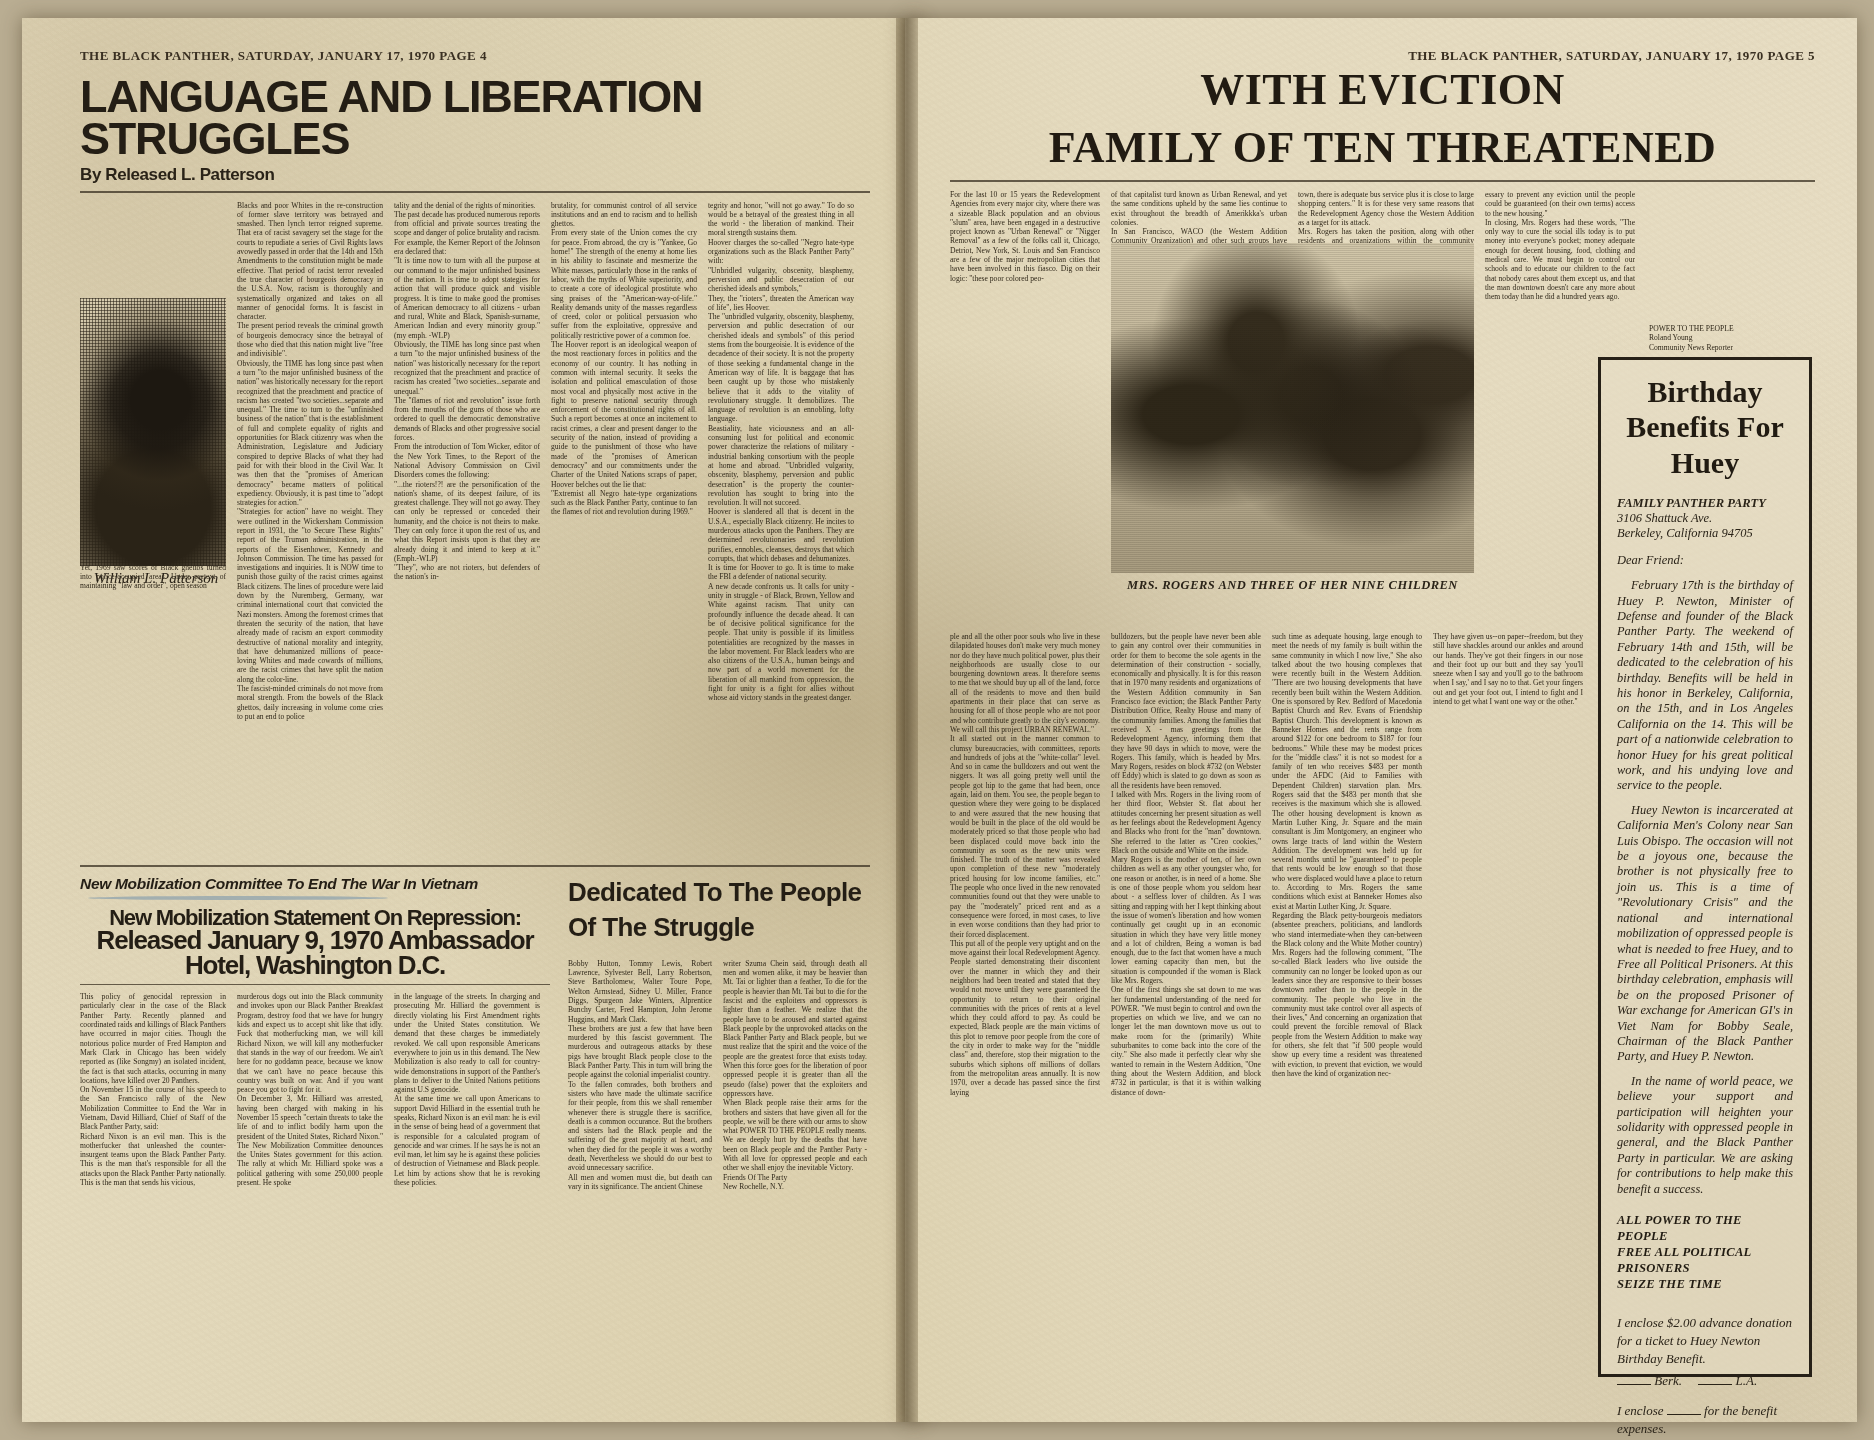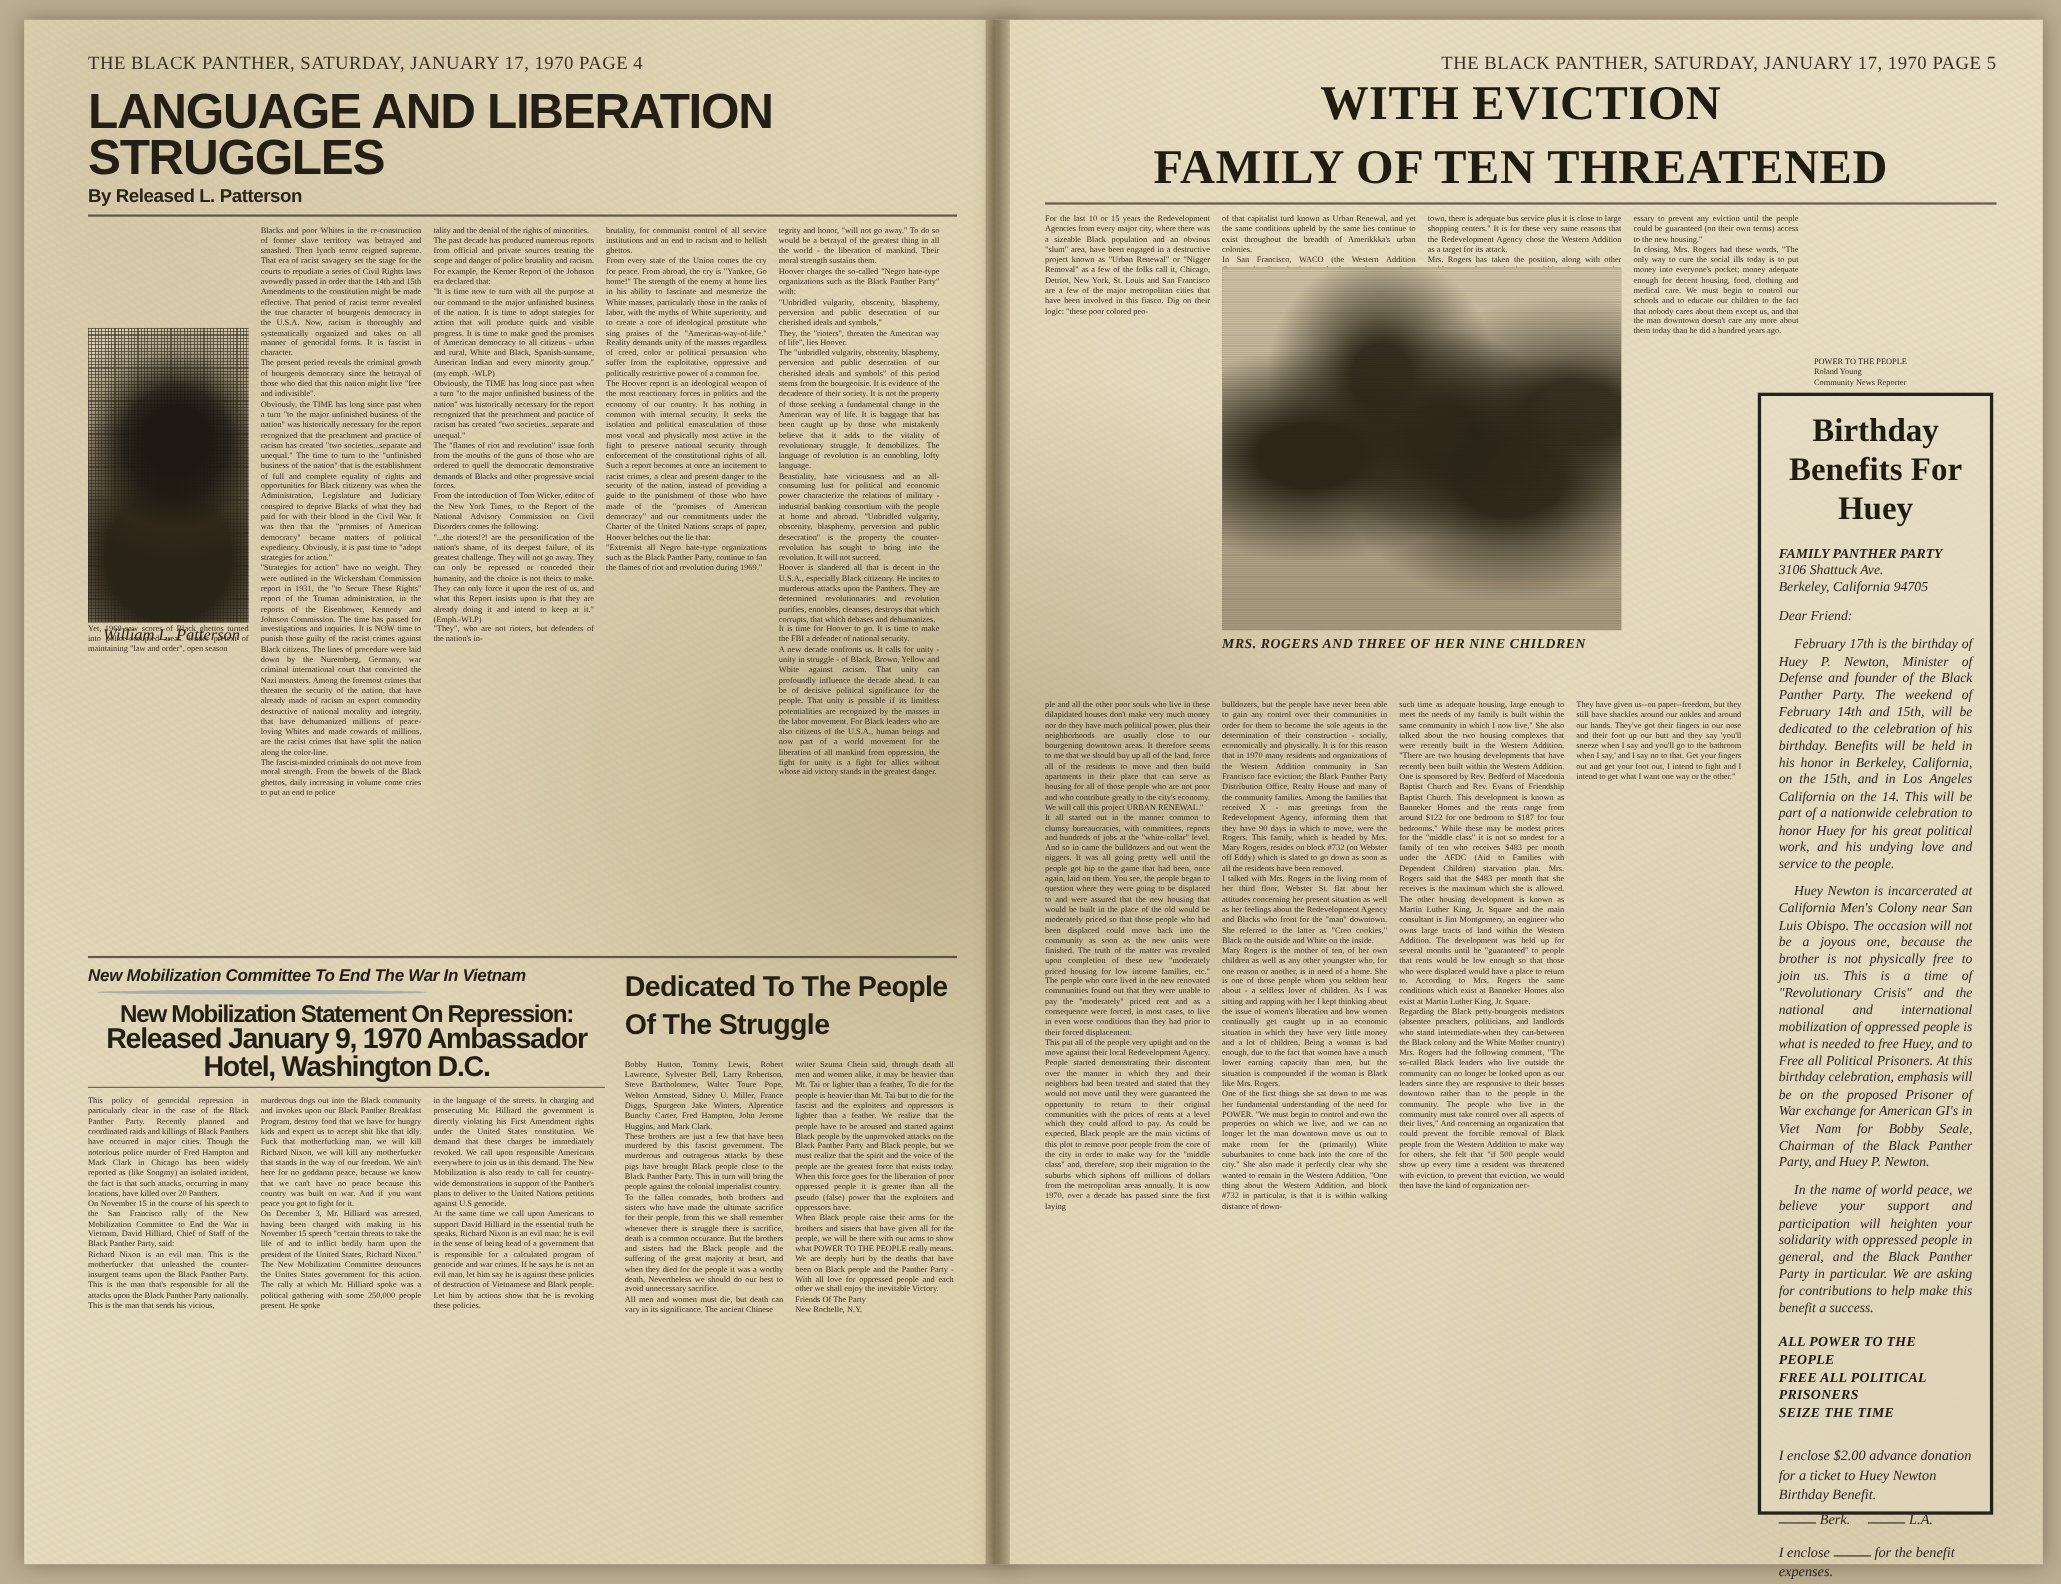--- a/index.html
+++ b/index.html
@@ -36,22 +36,22 @@
   .grain{
     position:absolute;inset:0;pointer-events:none;opacity:.20;
     background-image:
       repeating-linear-gradient(37deg, rgba(110,88,50,.10) 0 2px, transparent 2px 5px),
       repeating-linear-gradient(-21deg, rgba(140,120,80,.08) 0 3px, transparent 3px 7px);
   }
 
   
   .page{position:absolute;color:#2b2419;}
   .masthead{
-    font-size:17px;letter-spacing:.45px;font-variant:small-caps;
-    font-family:"Liberation Serif",serif;color:#3a3022;white-space:nowrap;
+    font-size:13px;letter-spacing:.45px;font-variant:small-caps;
+    font-family:"Liberation Serif",serif;color:#3a3022;white-space:nowrap;font-weight:bold;
   }
   .hl-sans{
     font-family:"Liberation Sans",sans-serif;font-weight:bold;
     color:#241e15;letter-spacing:-1.2px;line-height:.94;
   }
   .hl-serif{
     font-family:"Liberation Serif",serif;font-weight:bold;
     color:#211b12;line-height:1.0;letter-spacing:.5px;text-align:center;
   }
   .byline{
@@ -99,21 +99,21 @@
       radial-gradient(ellipse at 72% 58%, #322a1c 0 13%, rgba(50,42,28,.55) 24%, transparent 42%),
       radial-gradient(ellipse at 88% 40%, #3a3122 0 10%, rgba(58,49,34,.5) 20%, transparent 38%),
       linear-gradient(180deg,#d2c7aa 0%,#bdb195 45%,#a89c80 100%);
   }
   .photo .sheen{
     position:absolute;inset:0;
     background:repeating-linear-gradient(0deg, rgba(30,24,14,.12) 0 1px, transparent 1px 2px);
   }
   .photo-cap{
     font-family:"Liberation Serif",serif;font-style:italic;font-weight:bold;
-    font-size:12.5px;letter-spacing:.5px;color:#2a2318;
+    font-size:12.5px;letter-spacing:.5px;color:#2a2318;text-align:center;
   }
 
   
   .adbox{
     position:absolute;border:3px solid #262017;background:rgba(232,223,199,.55);
     padding:14px 16px;box-sizing:border-box;
   }
   .ad-title{
     font-family:"Liberation Serif",serif;font-weight:bold;
     font-size:30px;line-height:1.18;text-align:center;color:#211b12;

